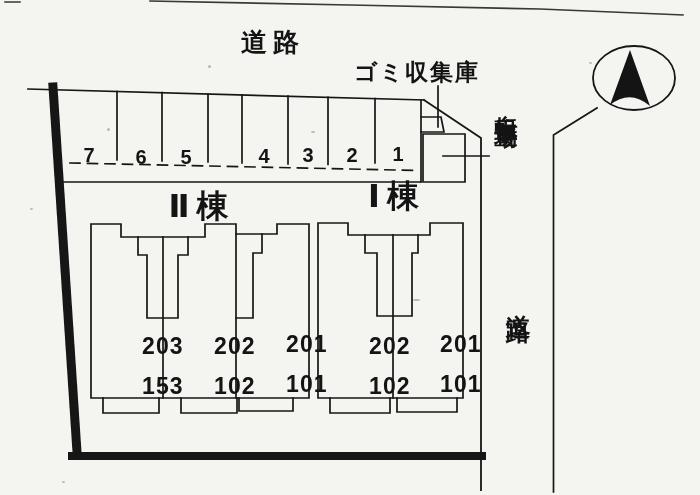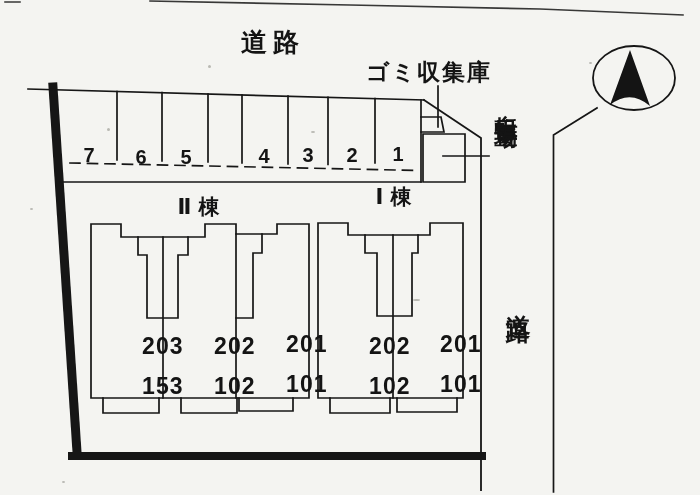--- a/index.html
+++ b/index.html
@@ -21,21 +21,21 @@
   }
   .road-top{font-size:26px;letter-spacing:6px;}
   .garbage{font-size:23px;letter-spacing:2px;}
   .vtext{
     writing-mode:vertical-rl;text-orientation:upright;
     transform:translateX(-50%);
     letter-spacing:3px;
   }
   .bicycle{font-size:23px;}
   .road-right{font-size:25px;letter-spacing:4px;}
-  .bldg-label{font-size:21px;letter-spacing:7px;}
+  .bldg-label{font-size:32px;letter-spacing:7px;}
   .pnum{font-size:20px;}
   .unit{
     font-size:23px;line-height:20px;text-align:center;letter-spacing:1px;padding-left:40px;
   }
   .speck{position:absolute;background:#b9b9b3;border-radius:50%;}
 </style>
 </head>
 <body>
 
 <div class="plan">
@@ -88,21 +88,21 @@
 
       <g>
         <ellipse cx="634" cy="78" rx="41" ry="32" stroke-width="1.8"></ellipse>
         <path d="M630,50 L650,106 Q630,89 610,105 Z" fill="#141414" stroke="none"></path>
       </g>
     </g>
   </svg>
 
   <div class="lbl road-top" style="left:273px;top:42px;">道路</div>
 
-  <div class="lbl garbage" style="left:429px;top:72px;">ゴミ収集庫</div>
+  <div class="lbl garbage" style="left:417px;top:72px;">ゴミ収集庫</div>
 
   <div class="lbl vtext bicycle" style="left:506px;top:96px;transform:translateX(-50%);">自転車置場</div>
 
   <div class="lbl vtext road-right" style="left:518px;top:295px;transform:translateX(-50%);">道路</div>
 
   <div class="lbl bldg-label" style="left:202px;top:206px;">Ⅱ棟</div>
   <div class="lbl bldg-label" style="left:397px;top:196px;">Ⅰ棟</div>
 
   <div class="lbl pnum" style="left:89px;top:155px;">7</div>
   <div class="lbl pnum" style="left:141px;top:157px;">6</div>

